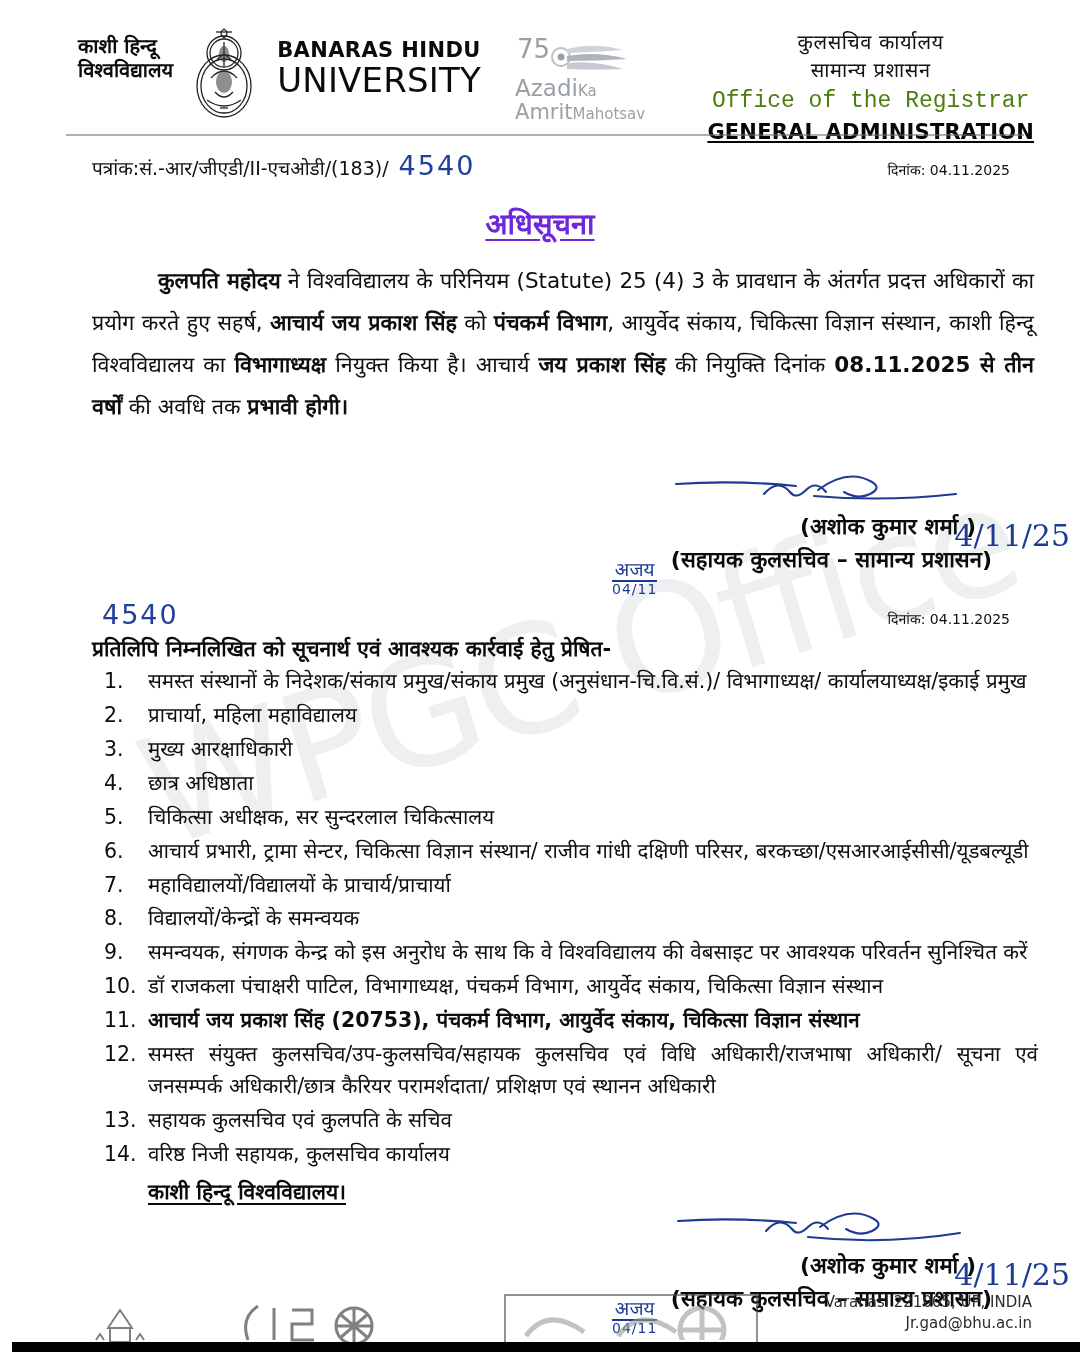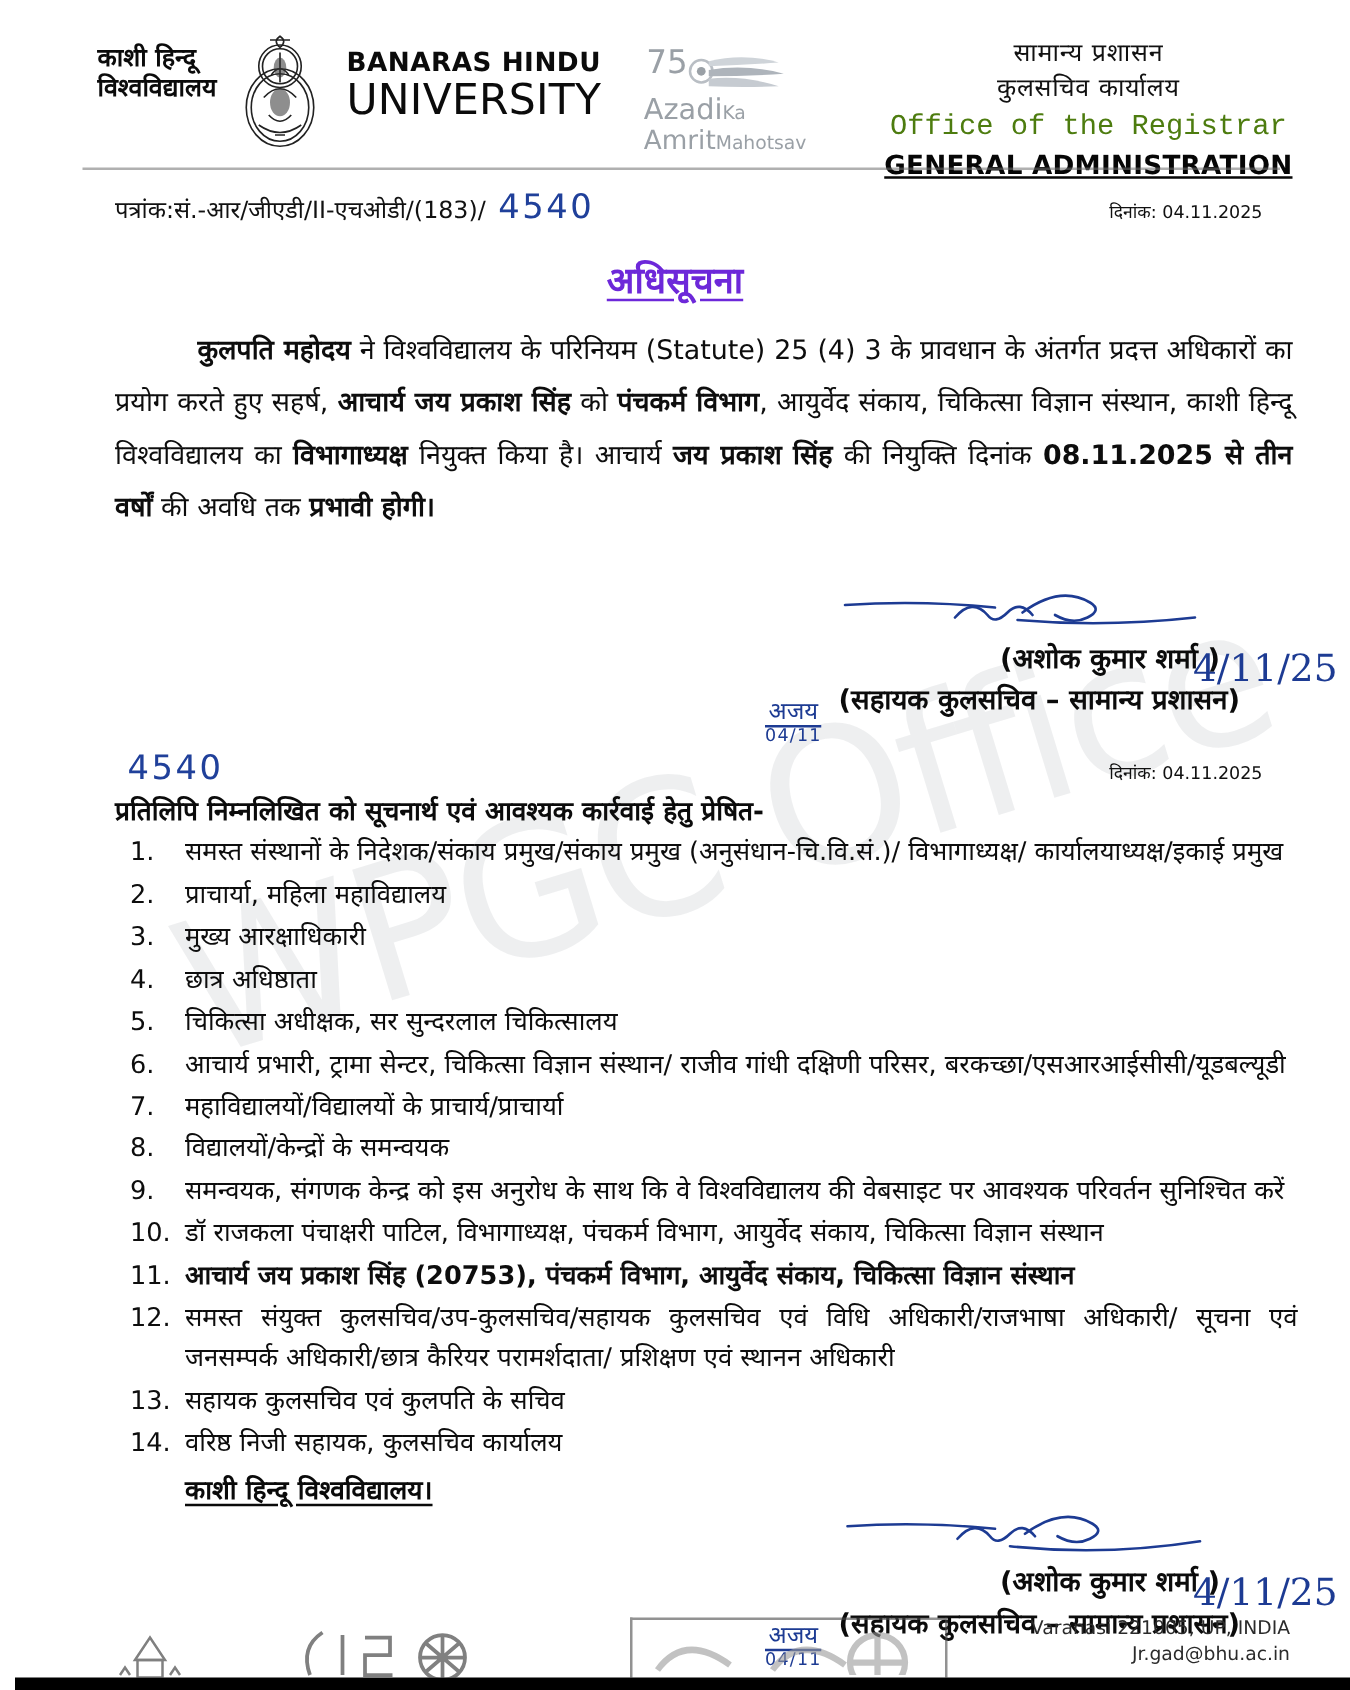--- a/index.html
+++ b/index.html
@@ -396,22 +396,22 @@
         <div class="a1">
           <span>Azadi</span><small>Ka</small>
         </div>
         <div class="a2">
           <span>Amrit</span><small>Mahotsav</small>
         </div>
       </div>
     </div>
 
     <div class="office-block">
+      <div class="oh">कुलसचिव कार्यालय</div>
       <div class="oh">सामान्य प्रशासन</div>
-      <div class="oh">कुलसचिव कार्यालय</div>
       <div class="oe">Office of the Registrar</div>
       <div class="oga">GENERAL ADMINISTRATION</div>
     </div>
   </div>
 
   <div class="rule"></div>
 
   
   <div class="refrow">
     <span>पत्रांक:सं.-आर/जीएडी/II-एचओडी/(183)/</span>

